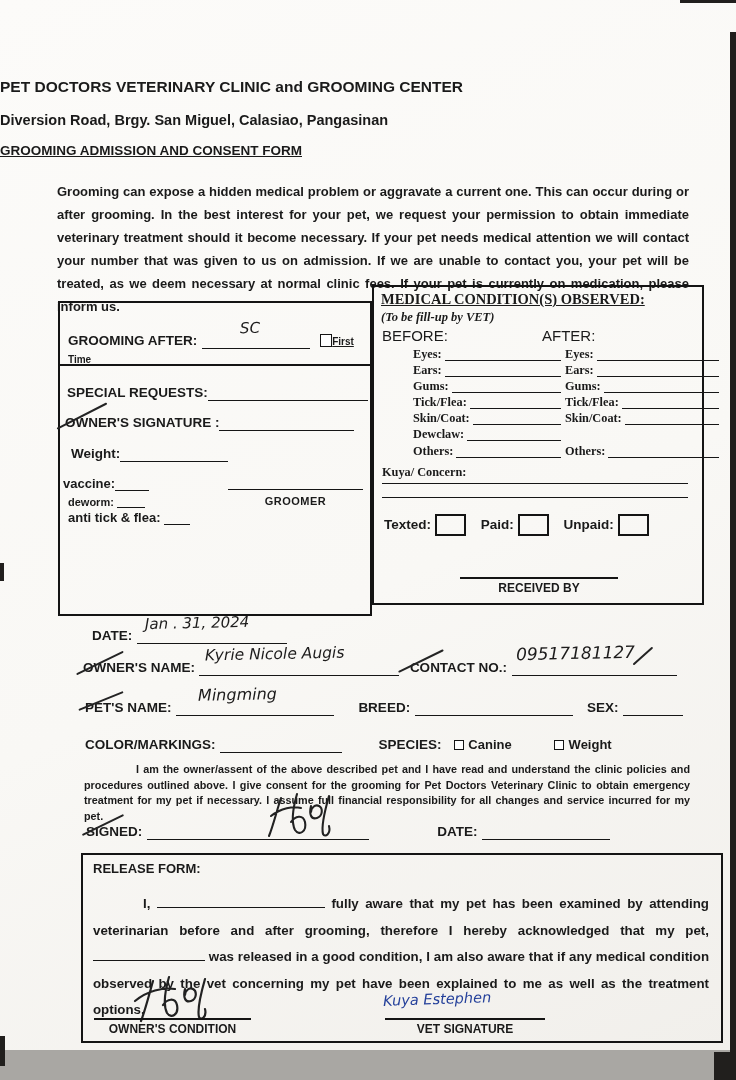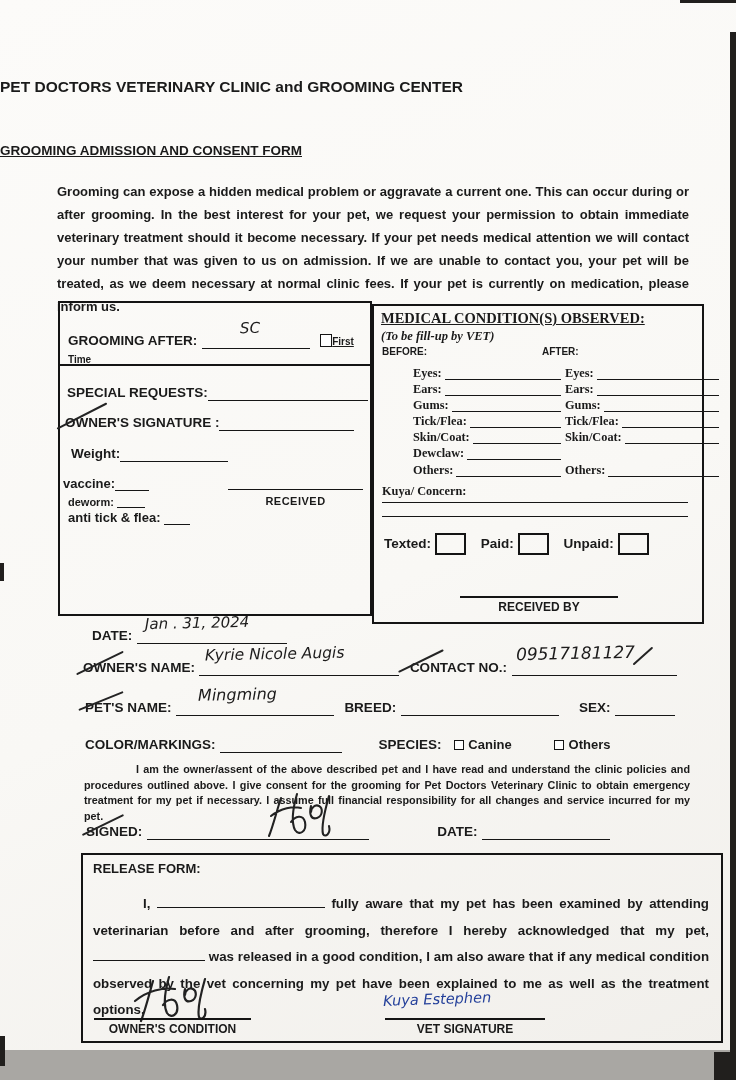--- a/index.html
+++ b/index.html
@@ -15,37 +15,40 @@
   .ln{display:inline-block;border-bottom:1.6px solid #161616;height:15px;vertical-align:bottom;}
   .hw{font-family:"DejaVu Sans",sans-serif;font-style:italic;color:#1d1c1c;white-space:nowrap;
       transform:rotate(-1.2deg);display:inline-block;}
   .blueink{color:#24409a;}
   .box{position:absolute;border:2.5px solid #141414;background:transparent;}
   
   .mrows{display:grid;grid-template-columns:152px 158px;row-gap:3.1px;margin-left:31px;}
   .mcell{display:flex;align-items:flex-end;font-family:"Liberation Serif",serif;
          font-weight:bold;font-size:12.3px;height:13px;}
   .mcell .mline{flex:1;border-bottom:1.4px solid #161616;margin:0 4px 1px 3px;height:11px;}
-  .mhdr{font-size:10px;font-weight:bold;}
+  .mhdr{font-size:15px;font-weight:normal;}
   .cb{display:inline-block;border:1.6px solid #141414;background:#fff;vertical-align:middle;}
   .paybox{display:inline-block;width:27px;height:18px;border:2px solid #141414;vertical-align:middle;}
   .slash{position:absolute;height:2.2px;background:#242424;border-radius:2px;}
   .par{text-align:justify;font-weight:600;}
   .blank{display:inline-block;border-bottom:1.6px solid #161616;height:13px;}
   .scanedge{position:absolute;background:#211f1d;}
   .smallbold{font-weight:bold;font-size:11px;}
 </style>
 </head>
 <body>
 
 <div class="paper">
 
   <div class="abs ctr" style="top:78px;font-size:15.5px;">
     <span class="b">PET DOCTORS VETERINARY CLINIC and GROOMING CENTER</span>
   </div>
+  <div class="abs ctr" style="top:112px;font-size:14.5px;">
+    <span class="b">Diversion Road, Brgy. San Miguel, Calasiao, Pangasinan</span>
+  </div>
   <div class="abs ctr" style="top:143px;font-size:13.5px;">
     <span class="b u">GROOMING ADMISSION AND CONSENT FORM</span>
   </div>
 
   <div class="abs par" style="left:57px;top:180px;width:632px;font-size:13px;line-height:23px;">Grooming can expose a hidden medical problem or aggravate a current one. This can occur during or after grooming. In the best interest for your pet, we request your permission to obtain immediate veterinary treatment should it become necessary. If your pet needs medical attention we will contact your number that was given to us on admission. If we are unable to contact you, your pet will be treated, as we deem necessary at normal clinic fees. If your pet is currently on medication, please inform us.</div>
 
   <div class="box" style="left:58px;top:301px;width:310px;height:311px;">
     <div class="abs" style="left:8px;top:28px;">
       <span class="lbl">GROOMING AFTER:</span>
       <span class="ln" style="width:108px;position:relative;">
@@ -66,26 +69,26 @@
     <div class="abs" style="left:3px;top:172px;font-size:13px;">
       <span class="b">vaccine:</span><span class="ln" style="width:34px;"></span>
     </div>
     <div class="abs" style="left:8px;top:189px;font-size:11px;">
       <span class="b">deworm:</span>&nbsp;<span class="ln" style="width:28px;"></span>
     </div>
     <div class="abs" style="left:8px;top:206px;font-size:13px;">
       <span class="b">anti tick &amp; flea:</span>&nbsp;<span class="ln" style="width:26px;"></span>
     </div>
     <div class="abs" style="left:168px;top:186px;width:135px;border-bottom:1.8px solid #141414;"></div>
-    <div class="abs smallbold" style="left:168px;top:192px;width:135px;text-align:center;letter-spacing:.5px;">RECEIVED</div>
+    <div class="abs smallbold" style="left:168px;top:192px;width:135px;text-align:center;letter-spacing:.5px;">GROOMER</div>
 
     <div class="slash" style="left:-6px;top:112px;width:56px;transform:rotate(-27deg);"></div>
   </div>
 
-  <div class="box" style="left:372px;top:304px;width:328px;height:316px;font-family:'Liberation Serif',serif;">
+  <div class="box" style="left:372px;top:285px;width:328px;height:316px;font-family:'Liberation Serif',serif;">
     <div class="abs" style="left:7px;top:4px;font-size:14.5px;">
       <span class="b u">MEDICAL CONDITION(S) OBSERVED:</span>
     </div>
     <div class="abs" style="left:7px;top:23px;font-size:12.5px;">
       <span class="b" style="font-style:italic;margin-top:17px;">(To be fill-up by VET)</span>
     </div>
     <div class="abs mhdr" style="left:8px;top:40px;font-family:'Liberation Sans',sans-serif;">BEFORE:</div>
     <div class="abs mhdr" style="left:168px;top:40px;font-family:'Liberation Sans',sans-serif;">AFTER:</div>
 
     <div class="abs mrows" style="left:8px;top:62px;width:312px;">
@@ -177,34 +180,34 @@
     <span class="ln" style="width:165px;position:relative;">
       <span class="hw" style="position:absolute;left:4px;top:-17px;font-size:17px;">09517181127</span>
     </span>
   </div>
 
   <div class="abs" style="left:85px;top:698px;">
     <span class="lbl">PET'S NAME:</span>
     <span class="ln" style="width:158px;position:relative;">
       <span class="hw" style="position:absolute;left:22px;top:-15px;font-size:16px;">Mingming</span>
     </span>
-    <span class="lbl" style="margin-left:6px;">BREED:</span>
+    <span class="lbl" style="margin-left:20px;">BREED:</span>
     <span class="ln" style="width:158px;"></span>
-    <span class="lbl" style="margin-left:16px;">SEX:</span>
+    <span class="lbl" style="margin-left:10px;">SEX:</span>
     <span class="ln" style="width:60px;"></span>
   </div>
 
   <div class="abs" style="left:85px;top:735px;">
     <span class="lbl">COLOR/MARKINGS:</span>
     <span class="ln" style="width:122px;"></span>
     <span class="lbl" style="margin-left:32px;">SPECIES:</span>
     <span class="cb" style="width:8px;height:8px;margin-left:8px;"></span>
     <span class="b" style="font-size:13px;">Canine</span>
     <span class="cb" style="width:8px;height:8px;margin-left:38px;"></span>
-    <span class="b" style="font-size:13px;">Others</span>
+    <span class="b" style="font-size:13px;">Weight</span>
   </div>
 
   <div class="abs par" style="left:84px;top:762px;width:606px;font-size:10.8px;line-height:15.5px;text-indent:52px;">I am the owner/assent of the above described pet and I have read and understand the clinic policies and procedures outlined above. I give consent for the grooming for Pet Doctors Veterinary Clinic to obtain emergency treatment for my pet if necessary. I assume full financial responsibility for all changes and service incurred for my pet.</div>
 
   <div class="abs" style="left:86px;top:822px;">
     <span class="lbl">SIGNED:</span>
     <span class="ln" style="width:222px;position:relative;">
       <svg width="92" height="46" viewBox="0 0 92 46" style="position:absolute;left:120px;top:-32px;">
         <path d="M14,6 C10,18 6,34 2,44 M4,24 C14,16 26,14 34,16 M30,2 C26,16 24,30 28,38 C32,44 40,40 38,30 C36,22 28,24 24,30 M44,14 C42,22 44,28 50,26 C56,24 56,16 52,14 C48,12 44,16 44,20 M62,4 C58,18 54,34 56,42 C58,46 64,42 62,34" fill="none" stroke="#222" stroke-width="2.1" stroke-linecap="round"></path>
       </svg>

